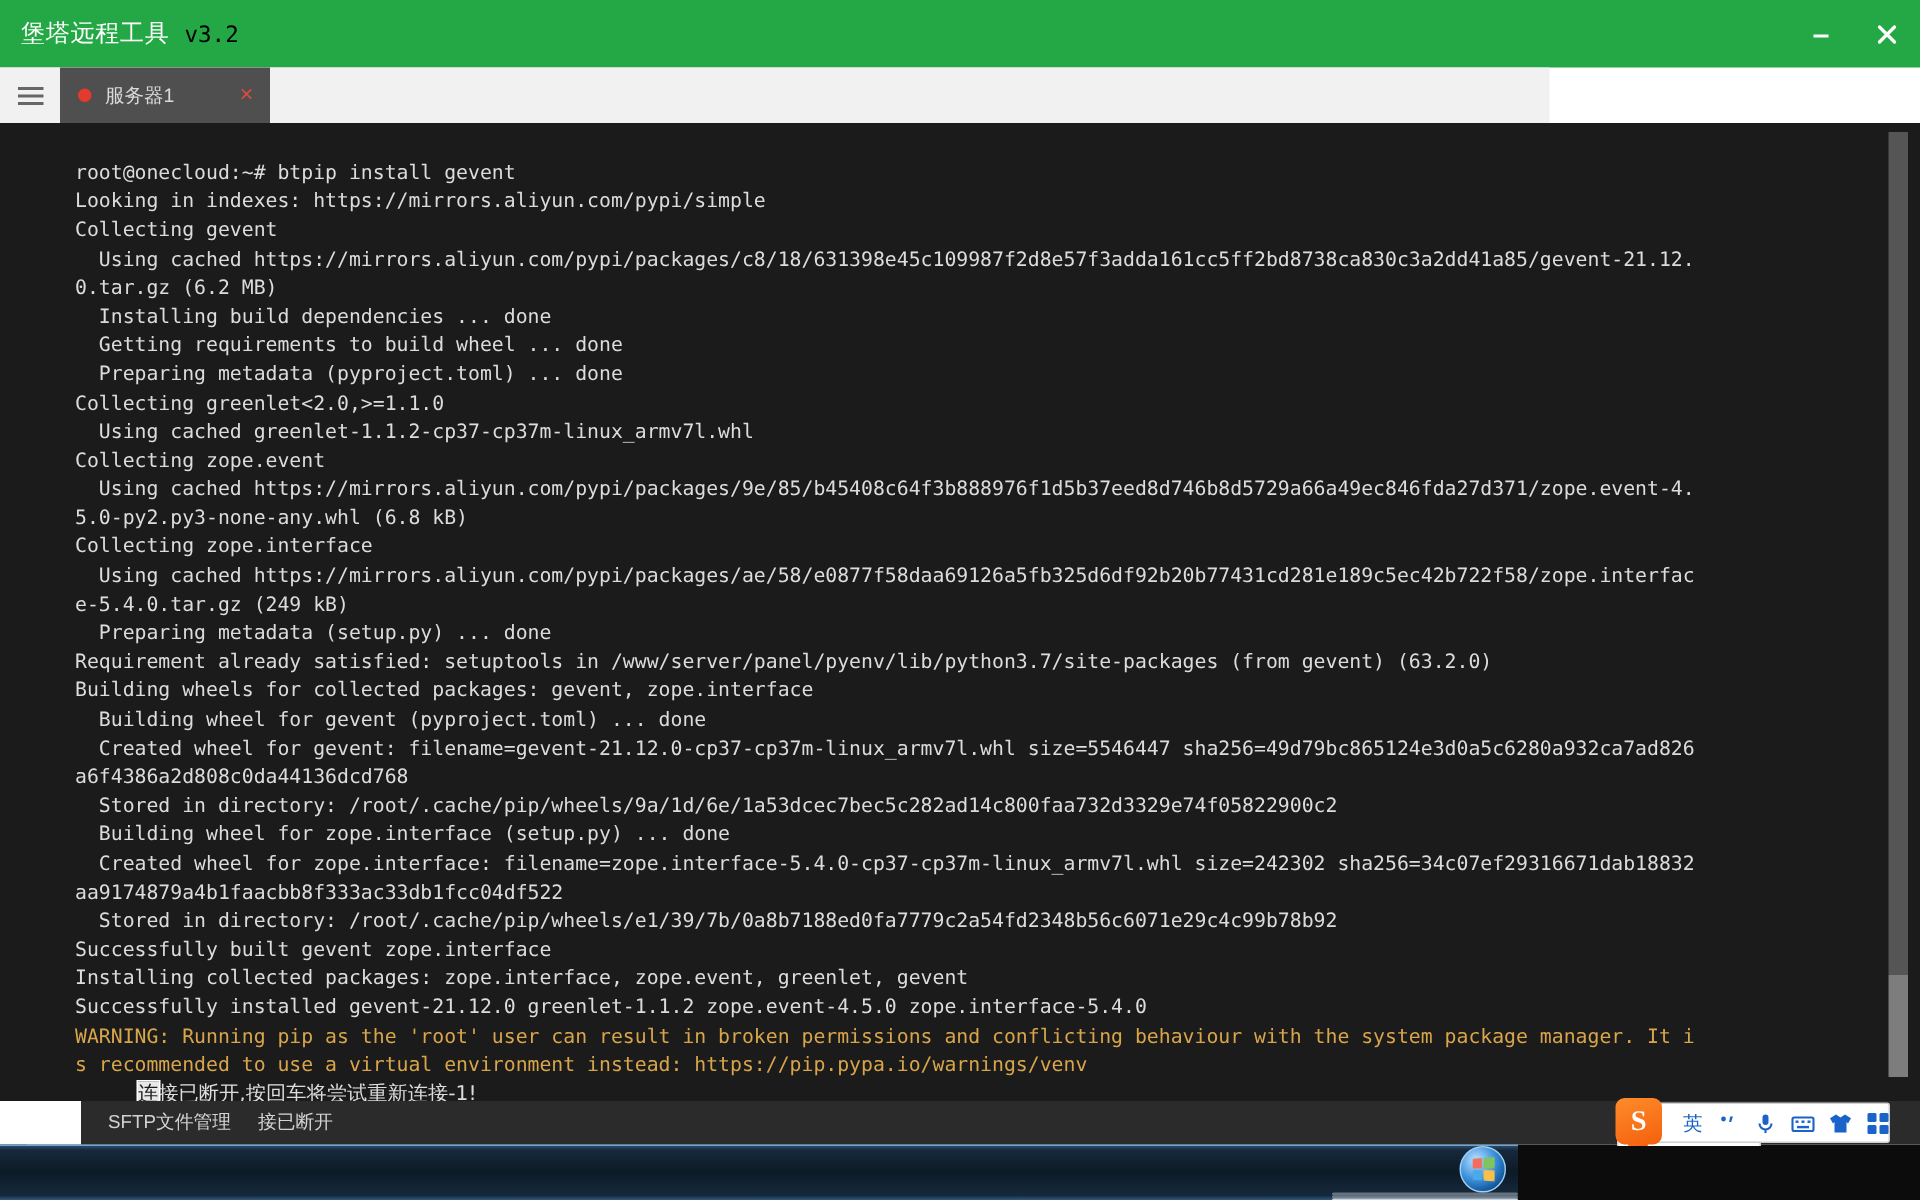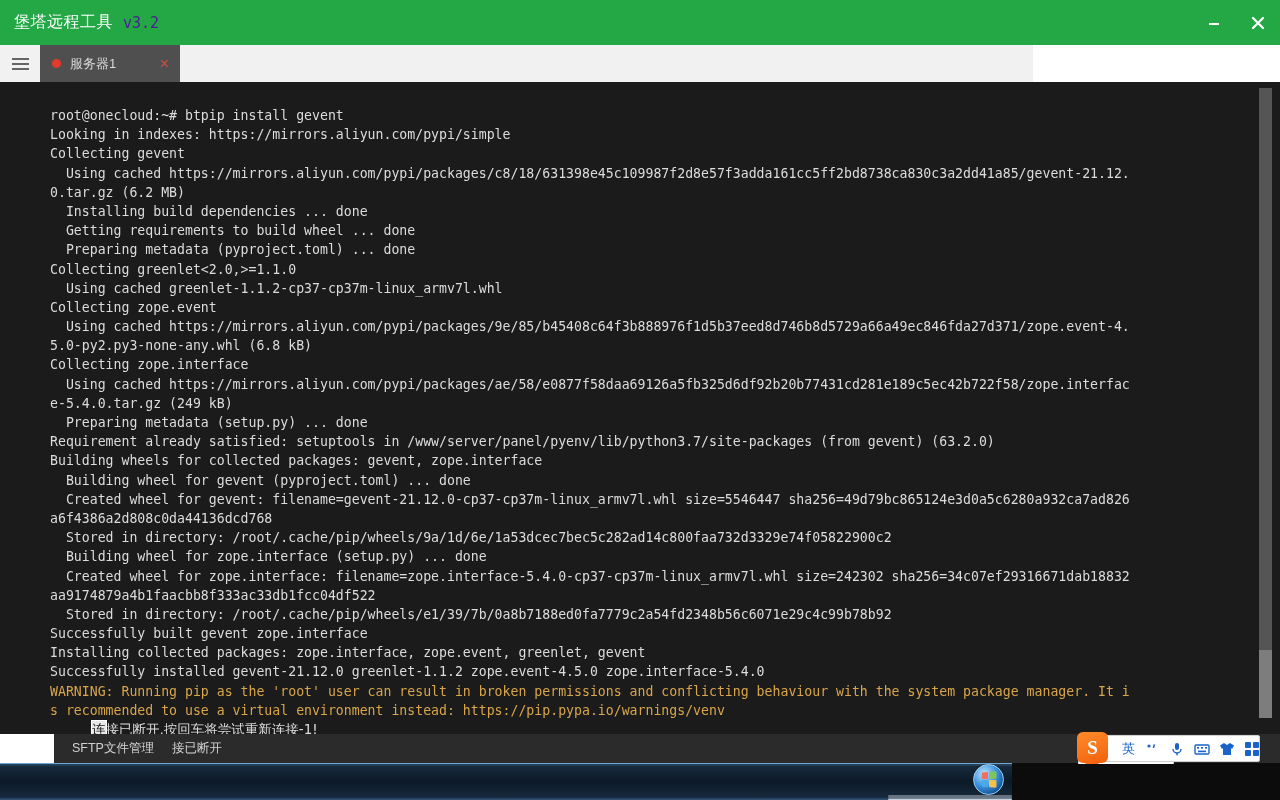--- a/index.html
+++ b/index.html
@@ -25,21 +25,21 @@
     display: flex; align-items: center;
   }
   #title-text {
     color: #ffffff;
     font-size: 16px;
     margin-left: 14px;
     letter-spacing: 0.5px;
     white-space: nowrap;
   }
   #title-ver {
-    color: #4c1d95;
+    color: #000000;
     font-size: 15px;
     font-family: "DejaVu Sans Mono", monospace;
     margin-left: 10px;
   }
   #win-controls {
     margin-left: auto;
     display: flex; align-items: center;
     height: 45px;
   }
   .win-btn {

